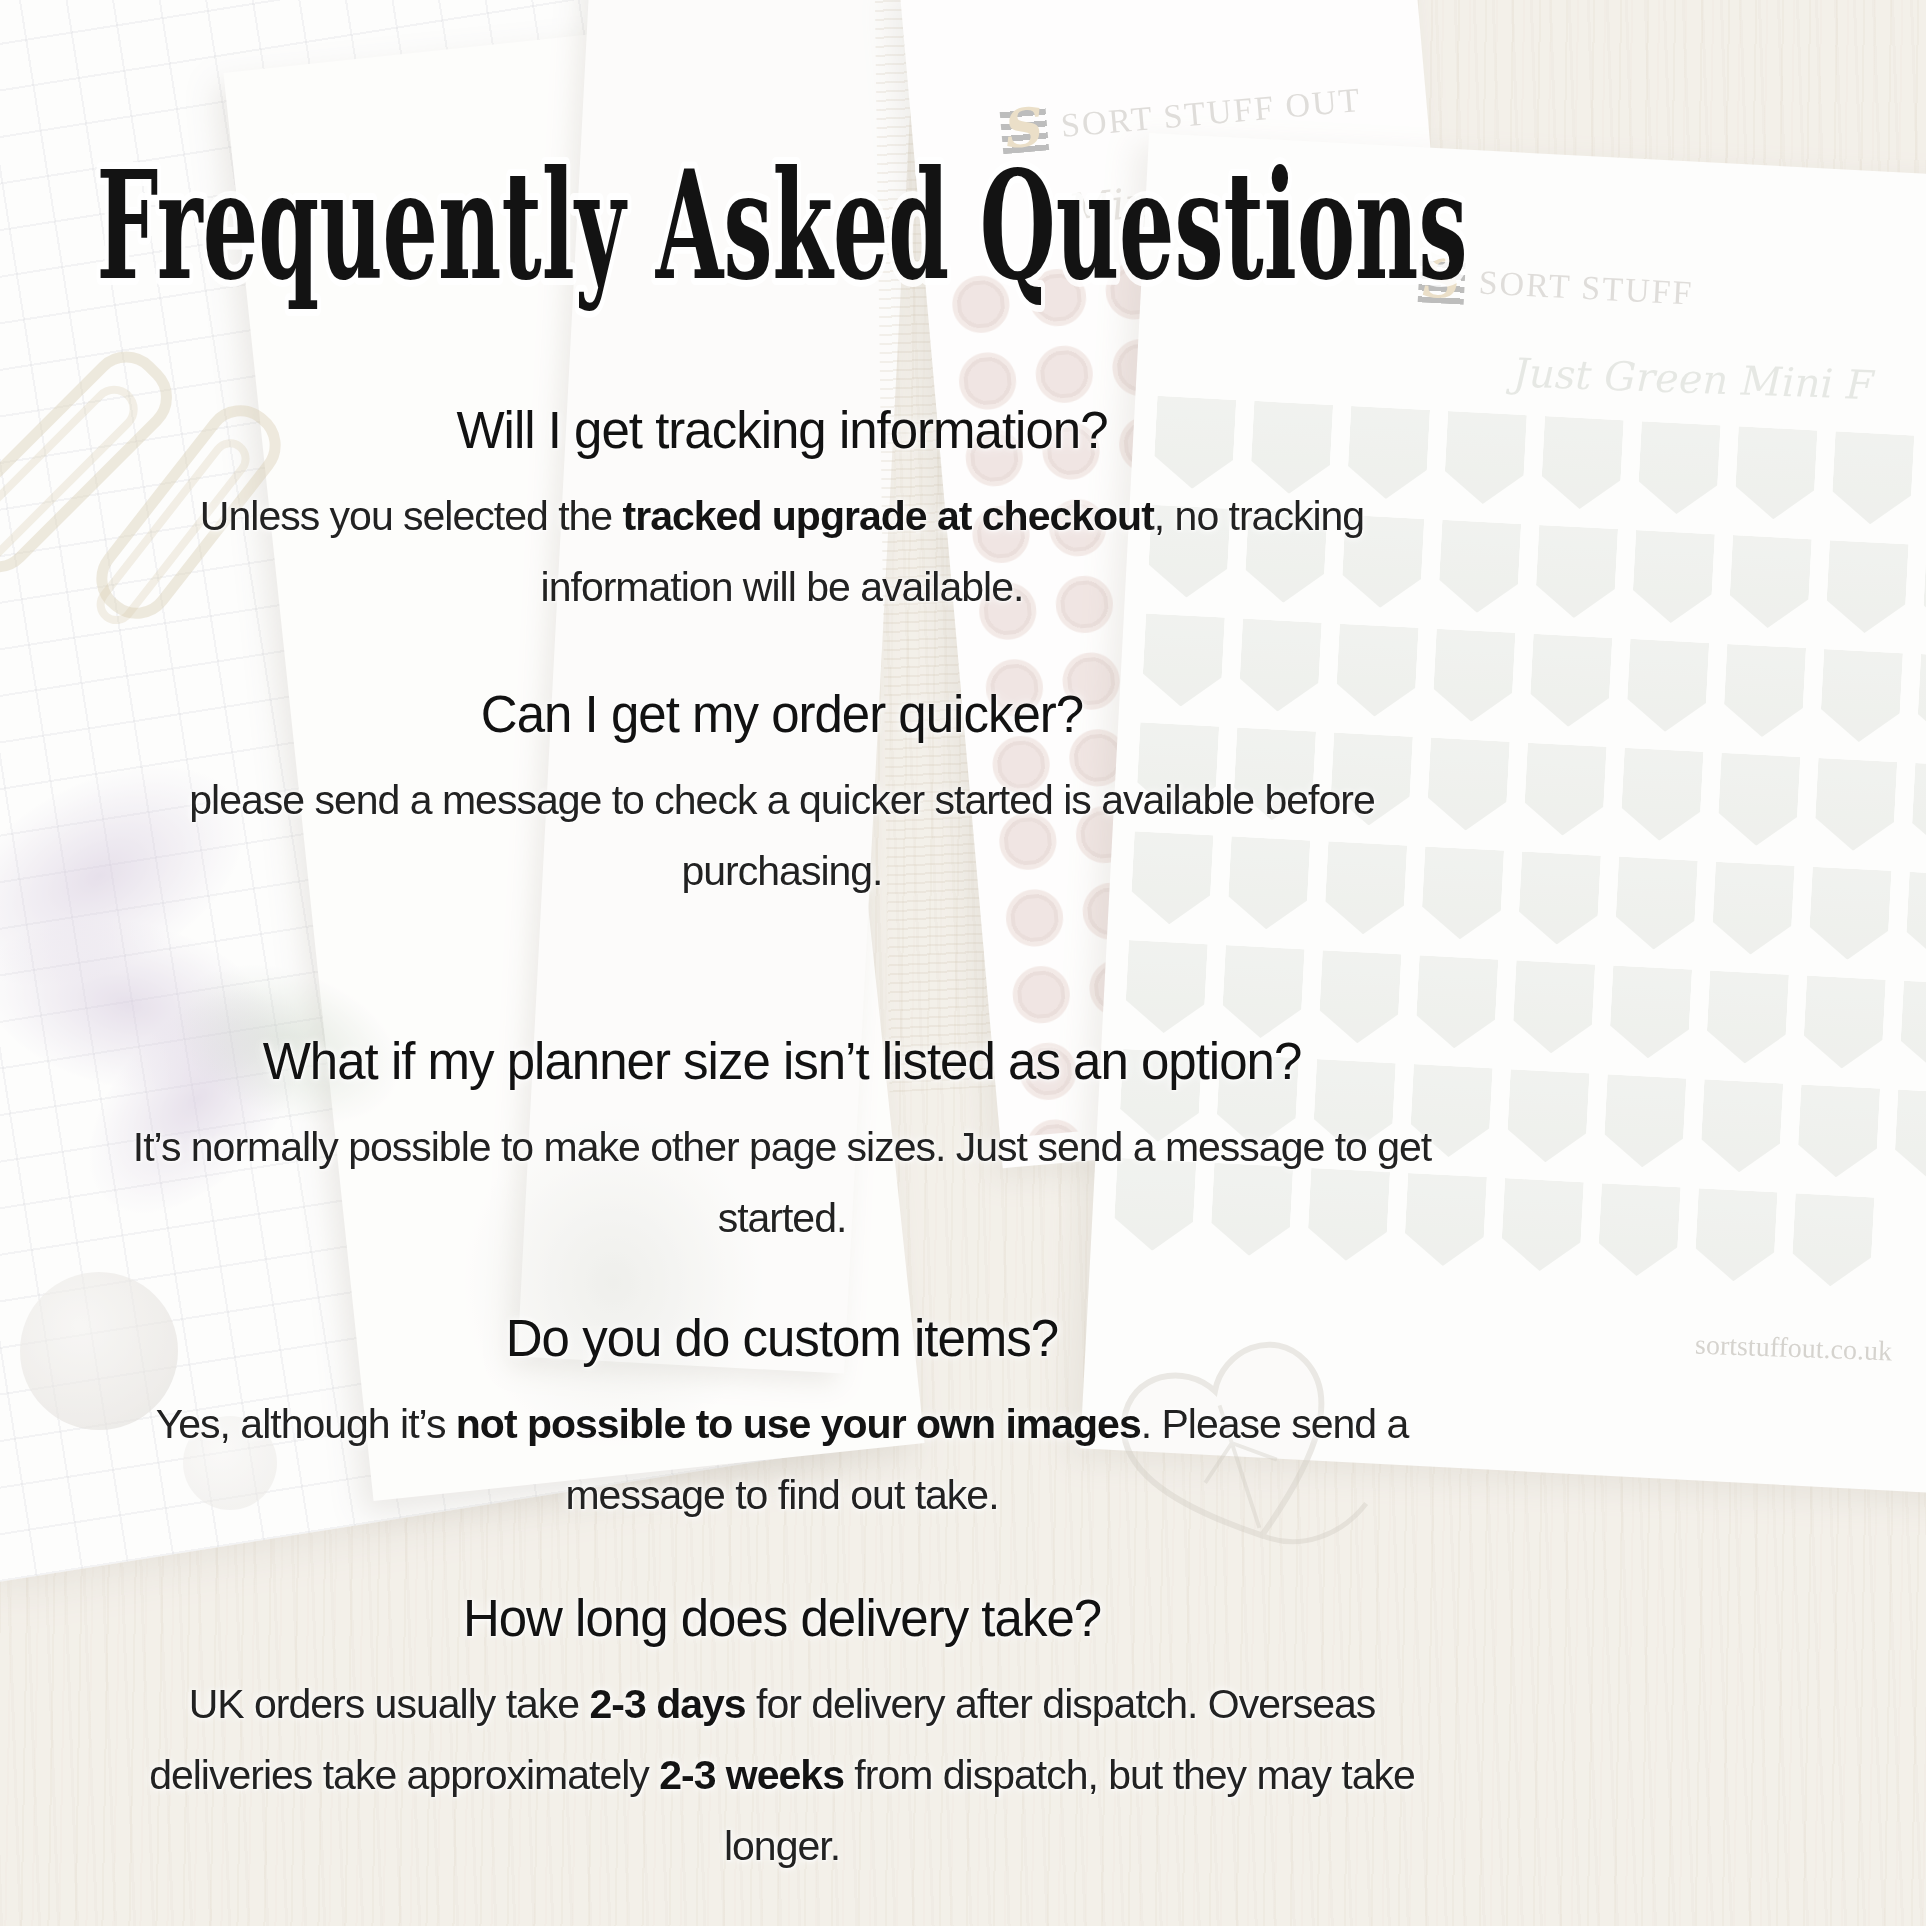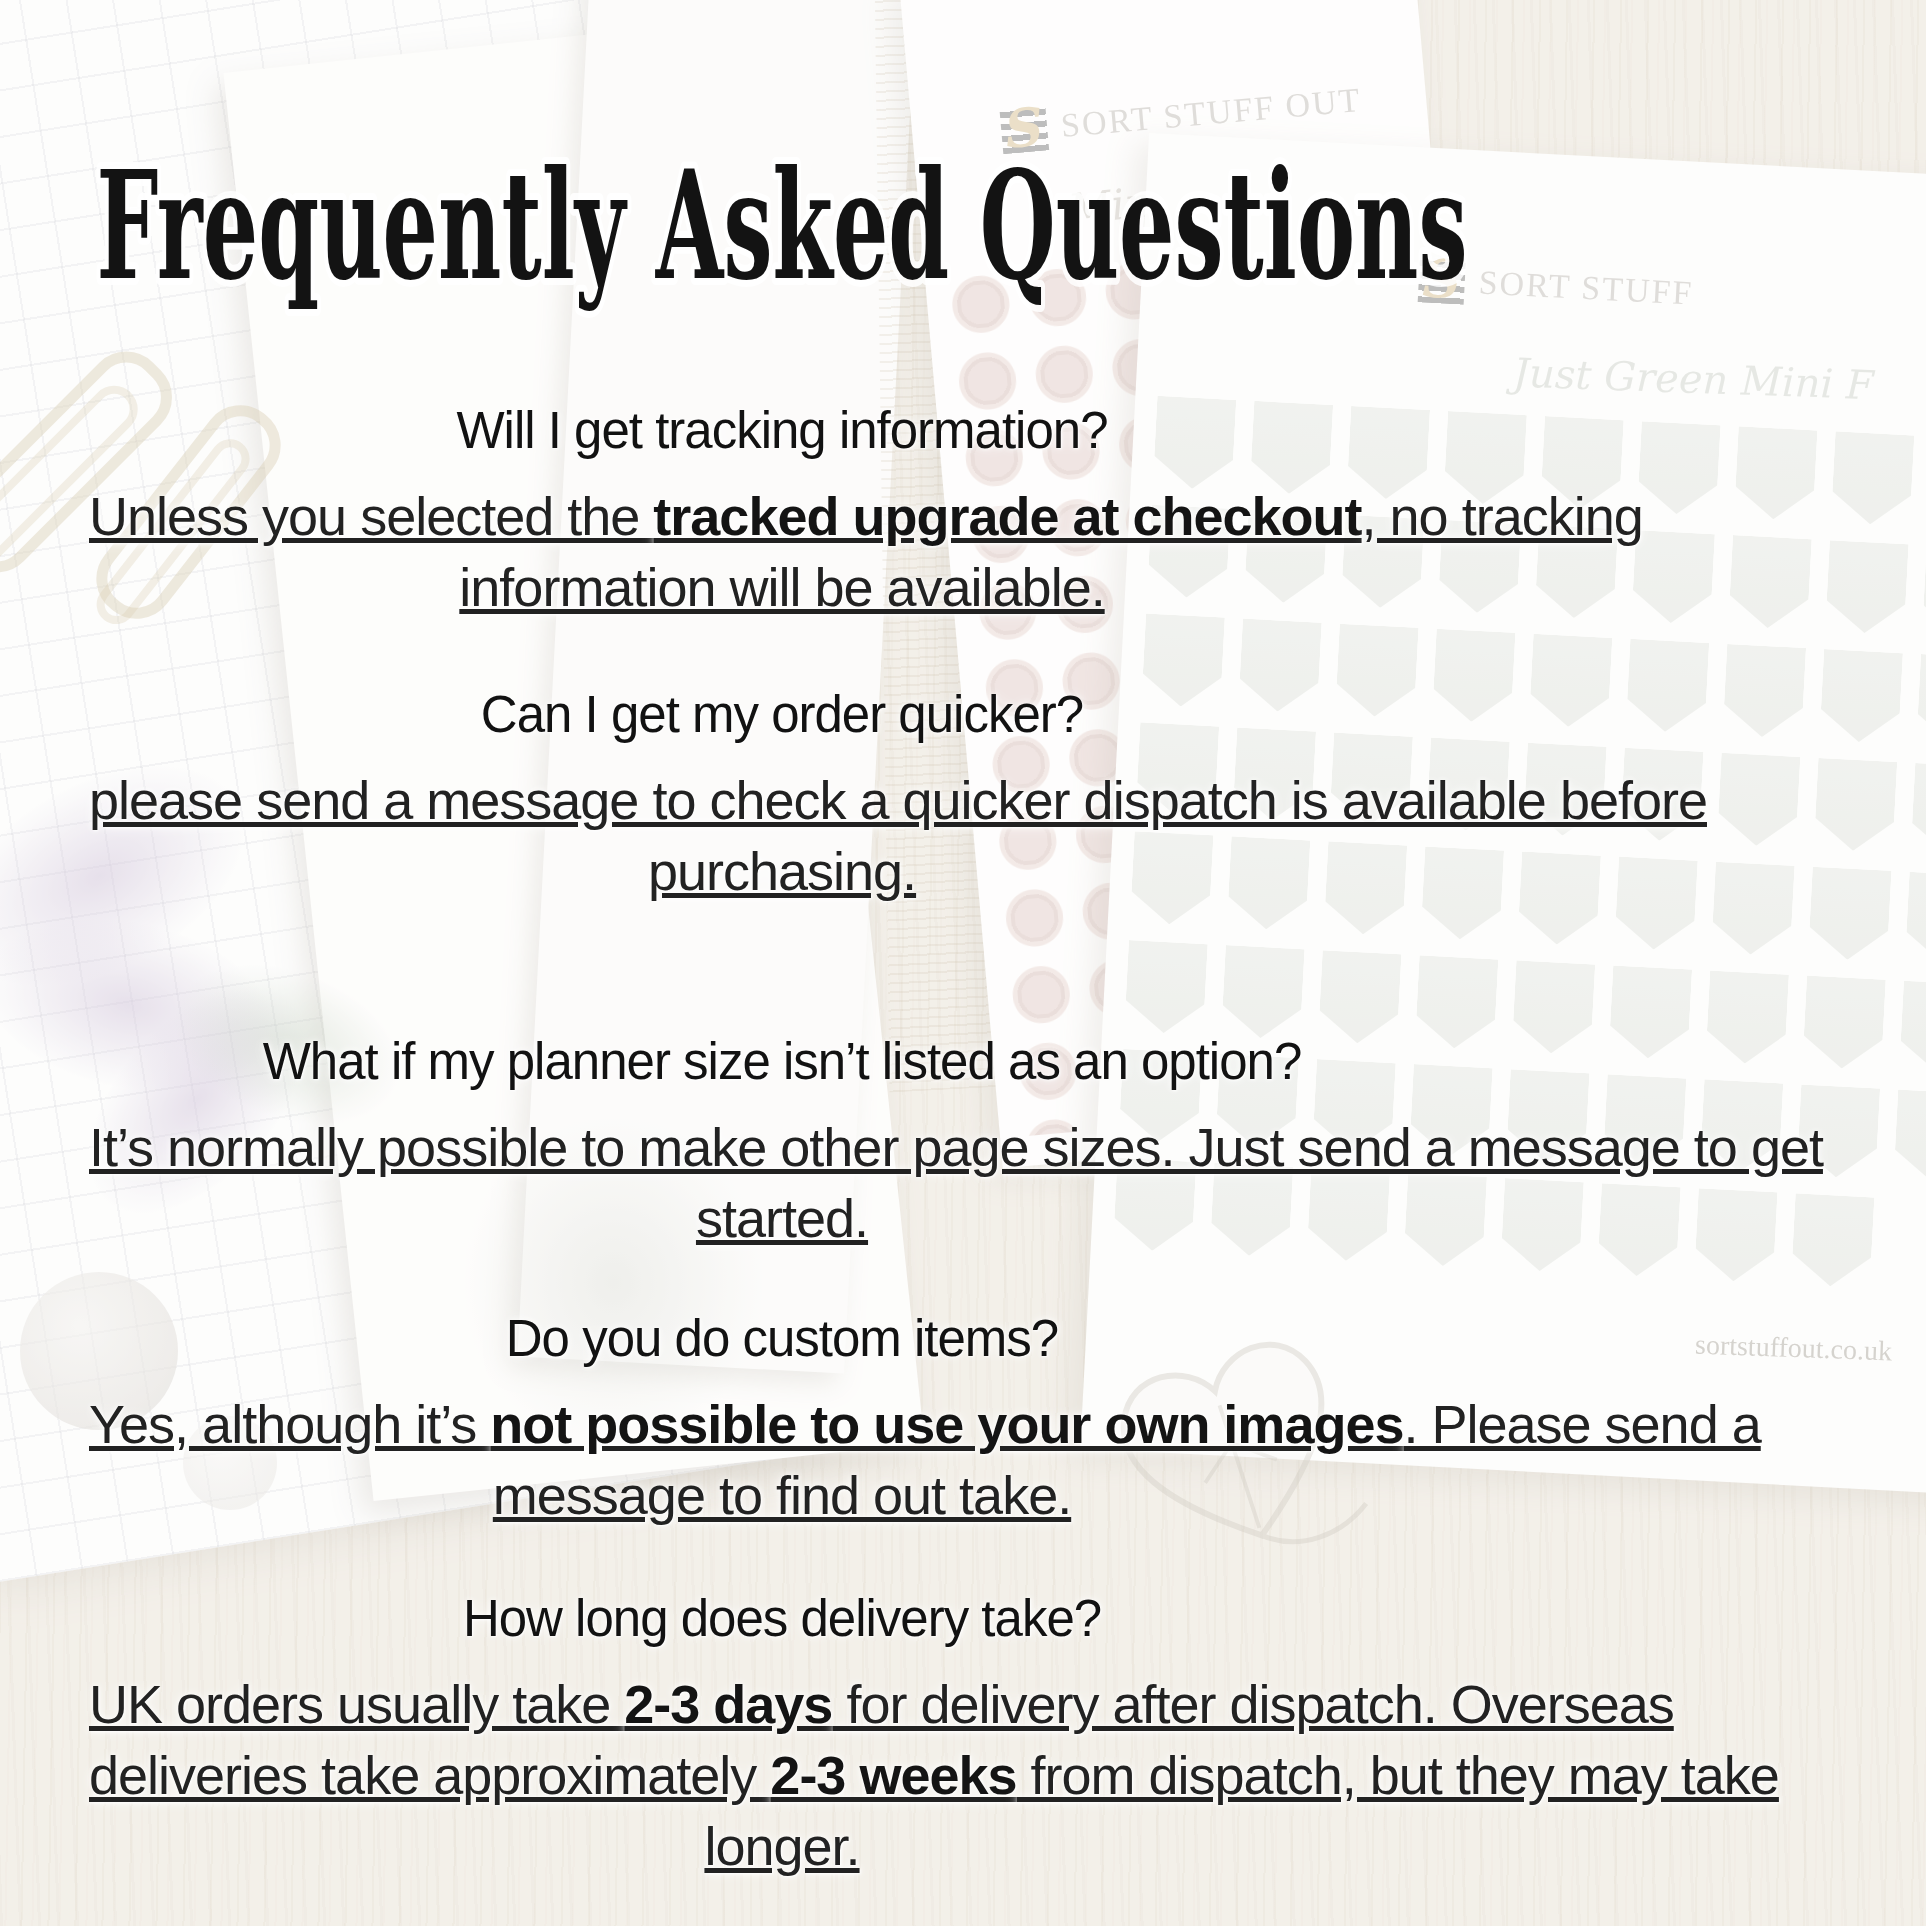--- a/index.html
+++ b/index.html
@@ -94,22 +94,22 @@
   .content{position:absolute;left:89px;top:0;width:1386px;height:1372px;z-index:10;text-align:center;margin-top:28px;}
   .title-svg{position:absolute;left:0;top:87px;}
   .title-svg text{font-family:"DejaVu Serif","Liberation Serif",serif;font-weight:700;font-size:152px;}
   .title-halo{fill:none;stroke:rgba(255,255,255,.85);stroke-width:14px;stroke-linejoin:round;}
   .title-main{fill:#131313;}
 
   .faq-sec{position:absolute;left:0;width:100%;}
   .s1{top:370px}.s2{top:654px}.s3{top:1001px}.s4{top:1278px}.s5{top:1558px}
   .q{font-size:51px;font-weight:400;line-height:65px;height:65px;color:#121212;letter-spacing:-1px;
      text-shadow:0 0 6px rgba(255,255,255,.95),0 0 14px rgba(255,255,255,.75),1px 1px 2px rgba(255,255,255,.85);}
-  .a{margin-top:18px;font-size:54px;line-height:71px;color:#222;letter-spacing:-1px;
-     text-shadow:0 0 6px rgba(255,255,255,.95),0 0 14px rgba(255,255,255,.75),1px 1px 2px rgba(255,255,255,.85);text-decoration:underline;}
+  .a{margin-top:18px;font-size:41px;line-height:71px;color:#222;letter-spacing:-1px;
+     text-shadow:0 0 6px rgba(255,255,255,.95),0 0 14px rgba(255,255,255,.75),1px 1px 2px rgba(255,255,255,.85);}
   .a-line{white-space:nowrap;}
   .b{font-weight:700;color:#141414;}
 </style>
 </head>
 <body>
 
 <div class="canvas">
 
   <div class="bg">
     <div class="sheet sheet-grid"></div>
@@ -241,21 +241,21 @@
         <section class="faq-sec s1">
           <div class="q">Will I get tracking information?</div>
           <div class="a">
             <div class="a-line"><span>Unless you selected the </span><span class="b">tracked upgrade at checkout</span><span>, no tracking</span></div>
             <div class="a-line"><span>information will be available.</span></div>
           </div>
         </section>
         <section class="faq-sec s2">
           <div class="q">Can I get my order quicker?</div>
           <div class="a">
-            <div class="a-line"><span>please send a message to check a quicker dispatch is available before</span></div>
+            <div class="a-line"><span>please send a message to check a quicker started is available before</span></div>
             <div class="a-line"><span>purchasing.</span></div>
           </div>
         </section>
         <section class="faq-sec s3">
           <div class="q">What if my planner size isn’t listed as an option?</div>
           <div class="a">
             <div class="a-line"><span>It’s normally possible to make other page sizes. Just send a message to get</span></div>
             <div class="a-line"><span>started.</span></div>
           </div>
         </section>

